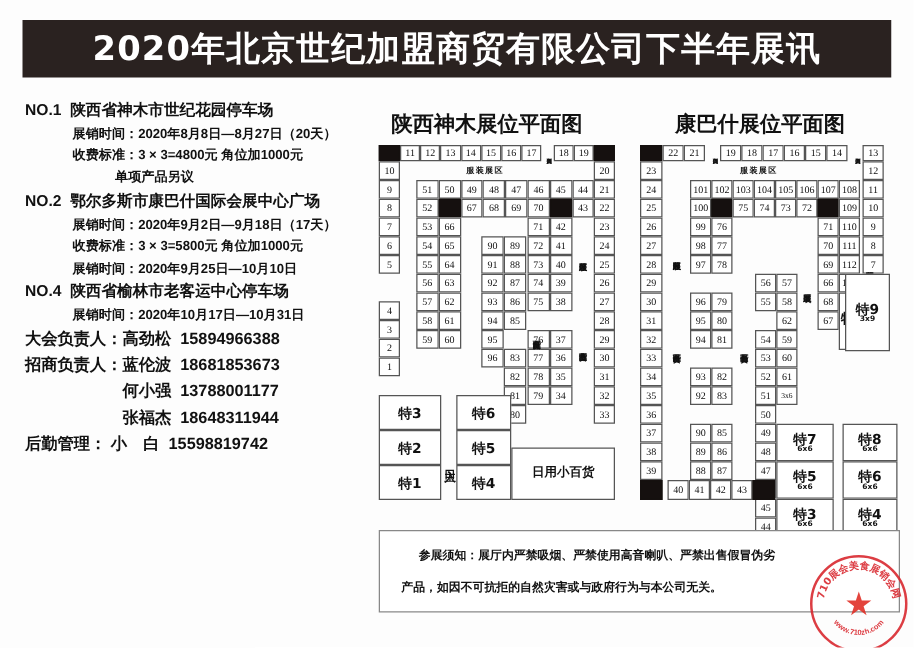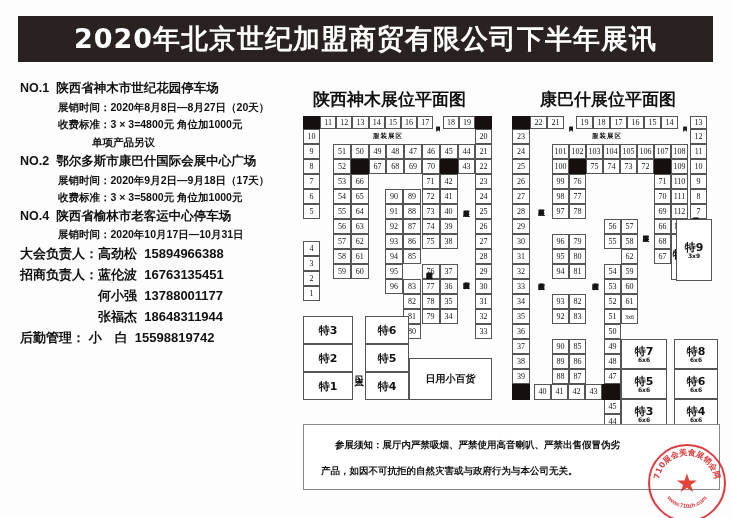--- a/index.html
+++ b/index.html
@@ -88,31 +88,32 @@
     <div class="line l-sub">展销时间：2020年8月8日—8月27日（20天）</div>
     <div class="line l-sub">收费标准：3 × 3=4800元  角位加1000元</div>
     <div class="line l-sub2">单项产品另议</div>
 
     <div class="line l-no">
       <span class="no">NO.2</span>&nbsp;&nbsp;<span>鄂尔多斯市康巴什国际会展中心广场</span>
     </div>
     <div class="line l-sub">展销时间：2020年9月2日—9月18日（17天）</div>
     <div class="line l-sub">收费标准：3 × 3=5800元  角位加1000元</div>
 
+    <div class="line l-sub">展销时间：2020年9月25日—10月10日</div>
 
     <div class="line l-no">
       <span class="no">NO.4</span>&nbsp;&nbsp;<span>陕西省榆林市老客运中心停车场</span>
     </div>
     <div class="line l-sub">展销时间：2020年10月17日—10月31日</div>
 
     <div class="line l-ct" style="margin-top:6px;">
       <span>大会负责人：</span><span class="nm">高劲松</span>&nbsp;&nbsp;<span class="ph">15894966388</span>
     </div>
     <div class="line l-ct">
-      <span>招商负责人：</span><span class="nm">蓝伦波</span>&nbsp;&nbsp;<span class="ph">16763135451</span>
+      <span>招商负责人：</span><span class="nm">蓝伦波</span>&nbsp;&nbsp;<span class="ph">18681853673</span>
     </div>
     <div class="line l-ct indent78">
       <span class="nm">何小强</span>&nbsp;&nbsp;<span class="ph">13788001177</span>
     </div>
     <div class="line l-ct indent78">
       <span class="nm">张福杰</span>&nbsp;&nbsp;<span class="ph">18648311944</span>
     </div>
     <div class="line l-ct">
       <span>后勤管理：</span>&nbsp;<span class="nm">小　白</span>&nbsp;&nbsp;<span class="ph">15598819742</span>
     </div>

